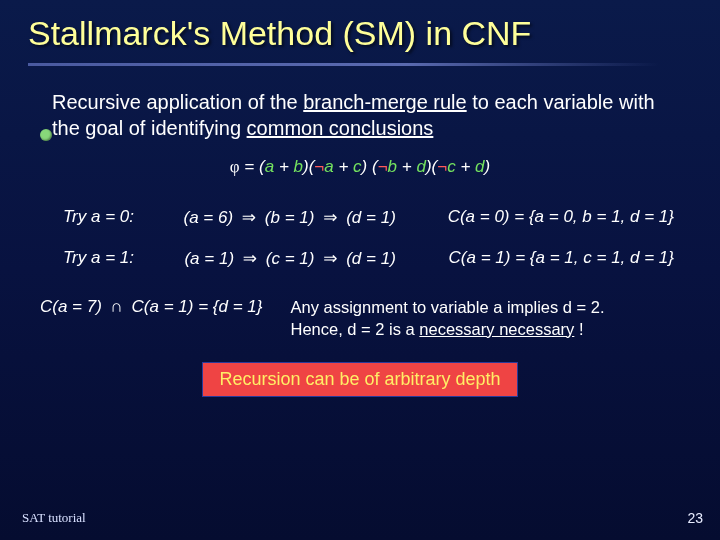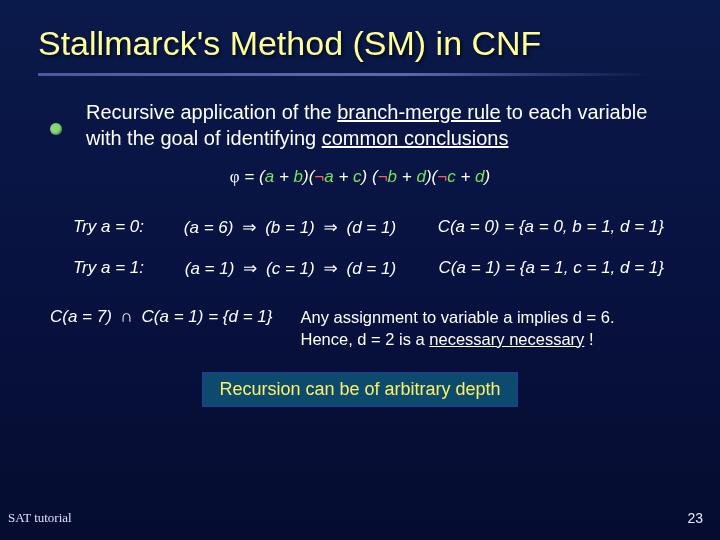--- a/index.html
+++ b/index.html
@@ -3,37 +3,37 @@
 <meta charset="utf-8">
 <style>
   * { box-sizing: border-box; margin: 0; padding: 0; }
   html, body { width: 720px; height: 540px; overflow: hidden; }
   body {
     background: linear-gradient(180deg, #0a1a4a 0%, #081240 50%, #050c30 100%);
     font-family: Arial, Helvetica, sans-serif;
     color: #fff;
     position: relative;
   }
-  .slide { width: 720px; height: 540px; position: relative; padding: 10px; }
+  .slide { width: 720px; height: 540px; position: relative; padding: 0; }
   .title-wrap { padding: 14px 28px 6px 28px; }
   .title {
     font-size: 34px;
     color: #ffff99;
     text-shadow: 2px 2px 3px rgba(0,0,0,0.6);
     font-weight: 400;
     letter-spacing: 0px;
   }
   .underline {
     margin-top: 10px;
     height: 3px;
     width: 95%;
     background: linear-gradient(90deg, #4a5aa0 0%, #5a6ab0 60%, rgba(90,106,176,0) 100%);
   }
   .body { padding: 18px 40px 0 40px; }
-  .bullet-row { display: flex; align-items: center; gap: 24px; margin-bottom: 16px; }
+  .bullet-row { display: flex; align-items: flex-end; gap: 0; margin-bottom: 16px; }
   .bullet-dot {
     width: 12px; height: 12px; background: #88d87a; border-radius: 50%;
     margin-top: 6px; flex: 0 0 auto;
     box-shadow: inset -1px -1px 2px rgba(0,0,0,0.4);
   }
   .bullet-text { font-size: 20px; line-height: 1.28; color: #fff; }
   .u { text-decoration: underline; }
   .formula {
     text-align: center;
     font-size: 17px;
@@ -49,28 +49,28 @@
   .table td.mid { }
   .table td.right { }
   .arrow { font-style: normal; padding: 0 4px; }
   .conclusion-row { display: flex; gap: 28px; margin-top: 18px; font-size: 17px; font-style: italic; align-items: flex-start; }
   .conclusion-left { flex: 0 0 auto; }
   .conclusion-right { flex: 1; font-style: normal; line-height: 1.3; font-size: 16.5px; }
   .cap { font-style: normal; padding: 0 4px; }
   .badge-wrap { text-align: center; margin-top: 22px; }
   .badge {
     display: inline-block;
-    background: #0c4a6e;
+    background: #ef4444;
     border: 1px solid #2a3a9a;
     color: #ffee66;
     font-size: 18px;
     padding: 6px 16px;
   }
   .footer-left {
-    position: absolute; left: 8px; bottom: 14px;
+    position: absolute; left: 22px; bottom: 14px;
     font-size: 13px; color: #d8e0ff; font-family: 'Times New Roman', serif;
   }
   .footer-right {
     position: absolute; right: 17px; bottom: 14px;
     font-size: 14px; color: #e8ecff;
   }
 </style>
 </head>
 <body>
 <div class="slide">
@@ -114,21 +114,21 @@
         <td class="right">C(a = 1) = {a = 1, c = 1, d = 1}</td>
       </tr>
     </tbody>
       </table>
 
     <div class="conclusion-row">
       <div class="conclusion-left">
         <span>C(a = 7)</span><span class="cap"> ∩ </span><span>C(a = 1)</span> = <span>{d = 1}</span>
       </div>
       <div class="conclusion-right">
-        <span>Any assignment to variable a implies d = 6.</span><br>
+        <span>Any assignment to variable a implies d = 2.</span><br>
         <span>Hence, d = 2 is a </span>
         <span class="u">necessary necessary</span>
         <span> !</span>
       </div>
     </div>
 
     <div class="badge-wrap">
       <div class="badge">Recursion can be of arbitrary depth</div>
     </div>
 

